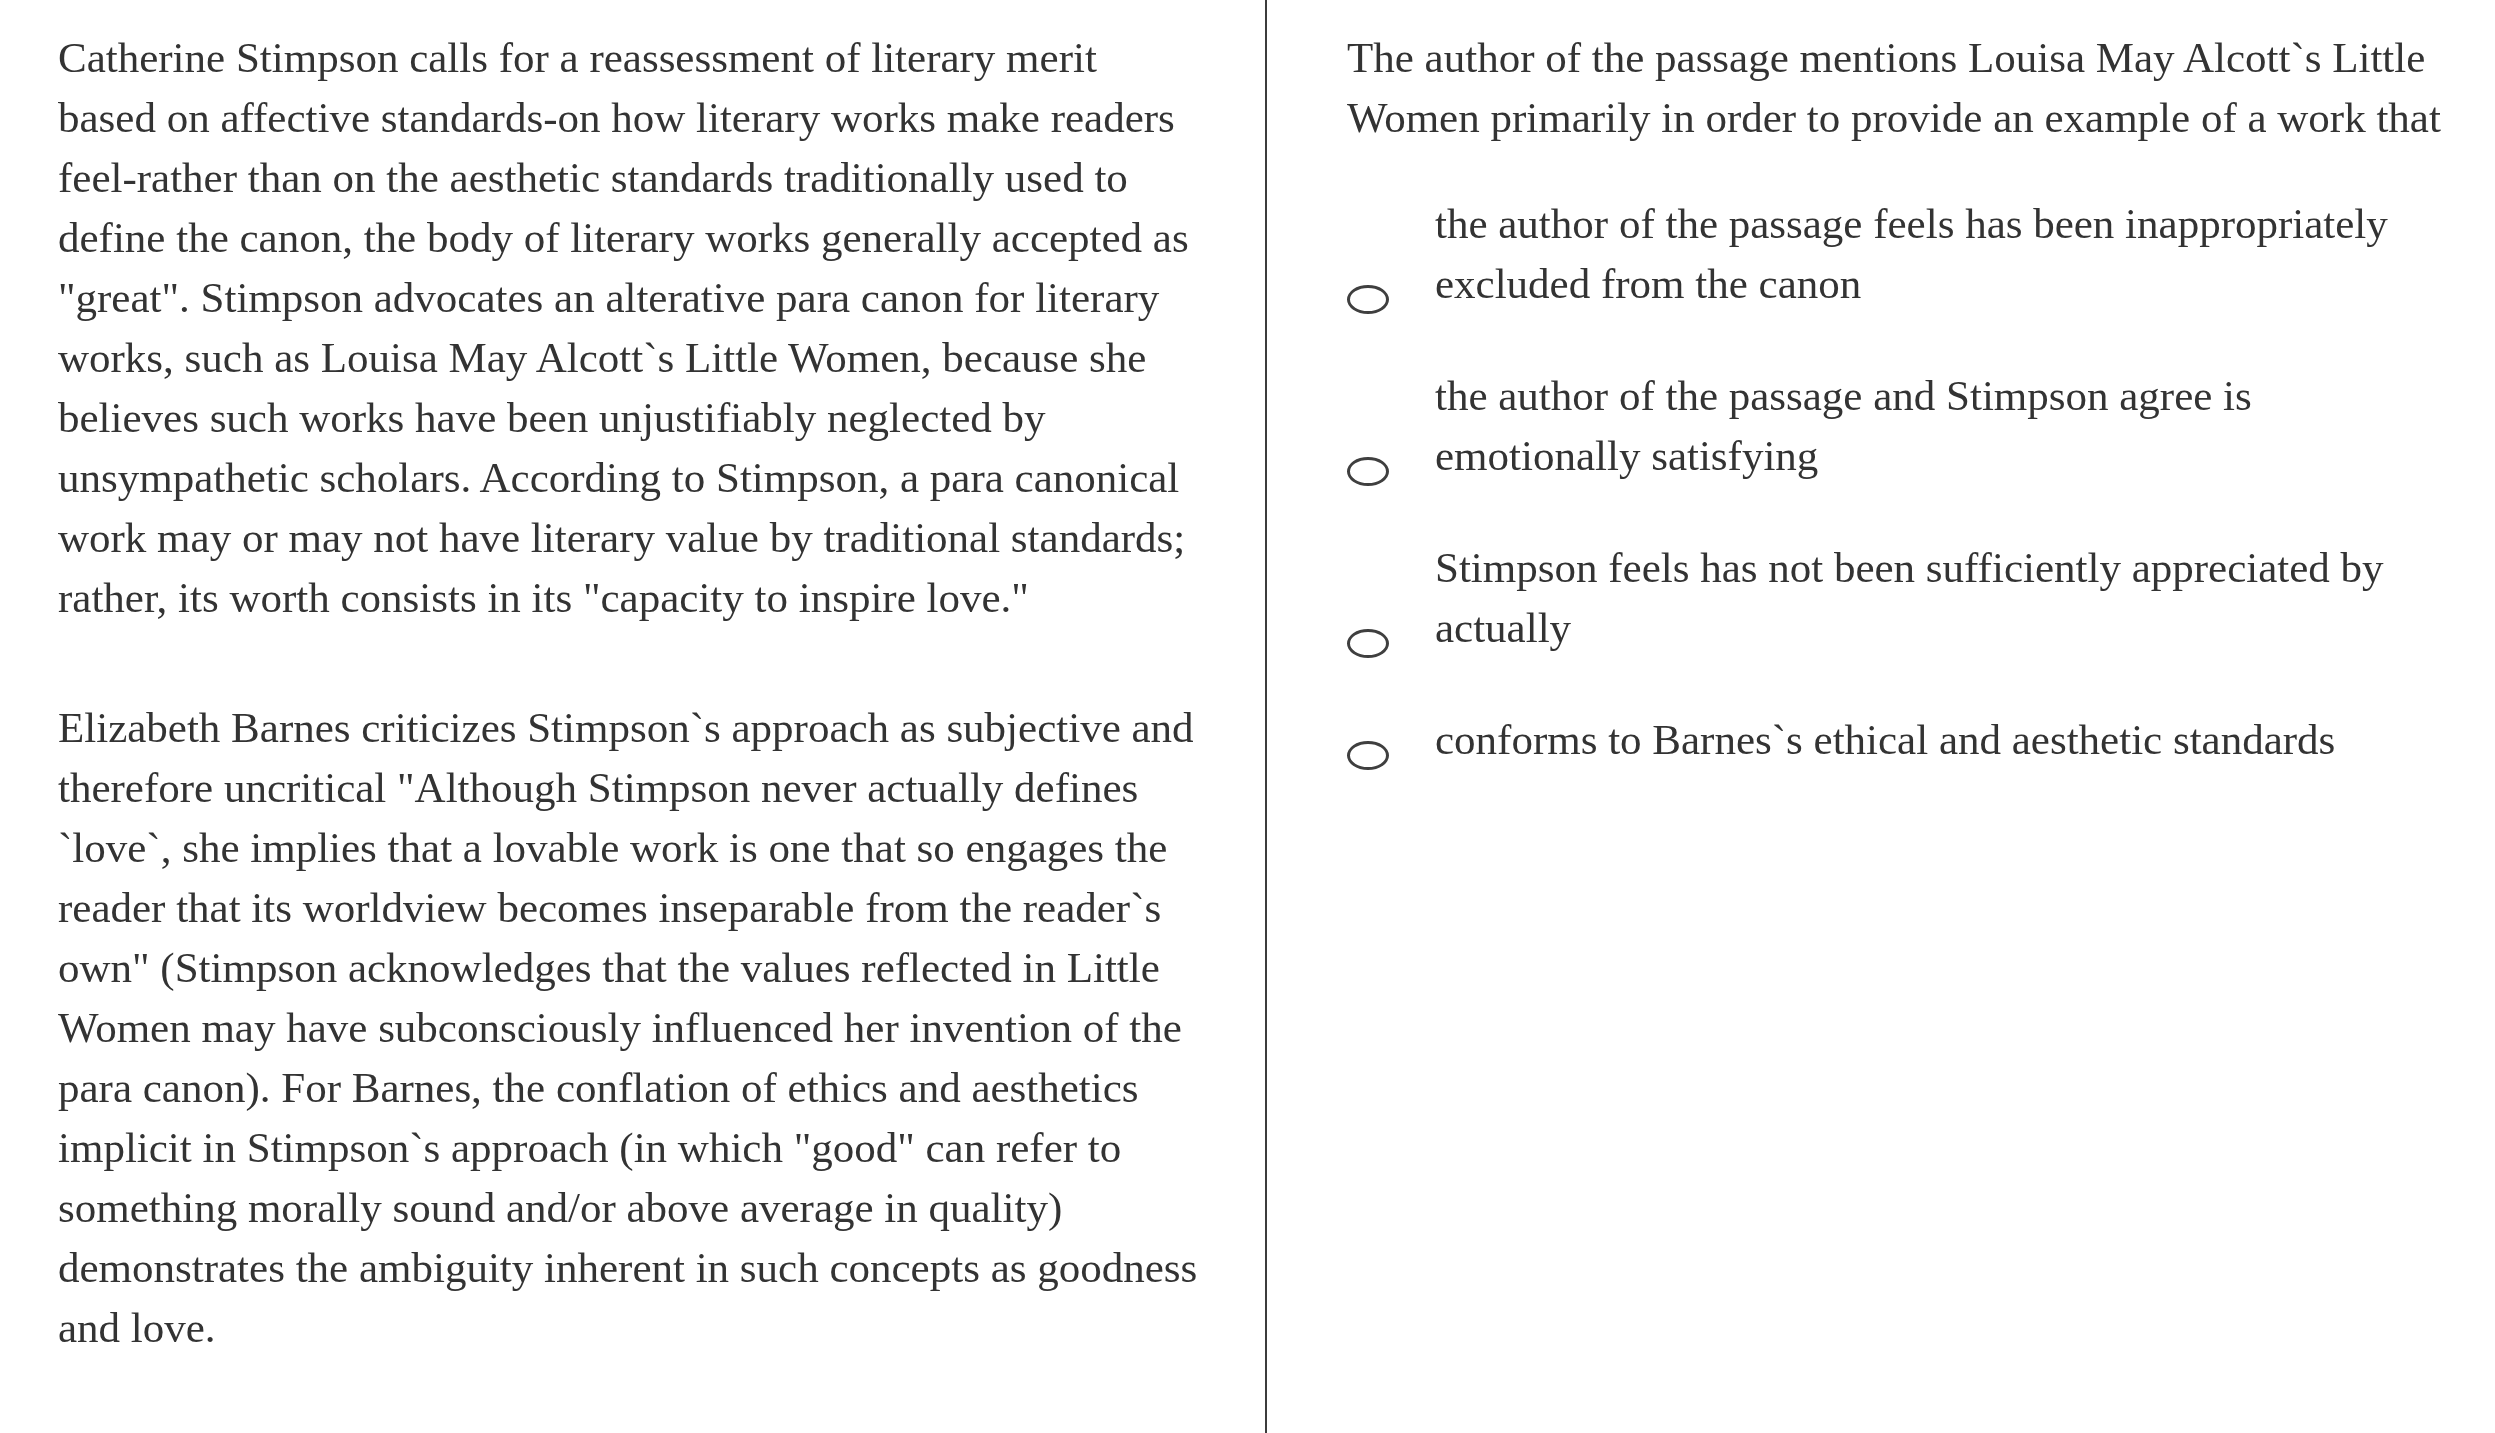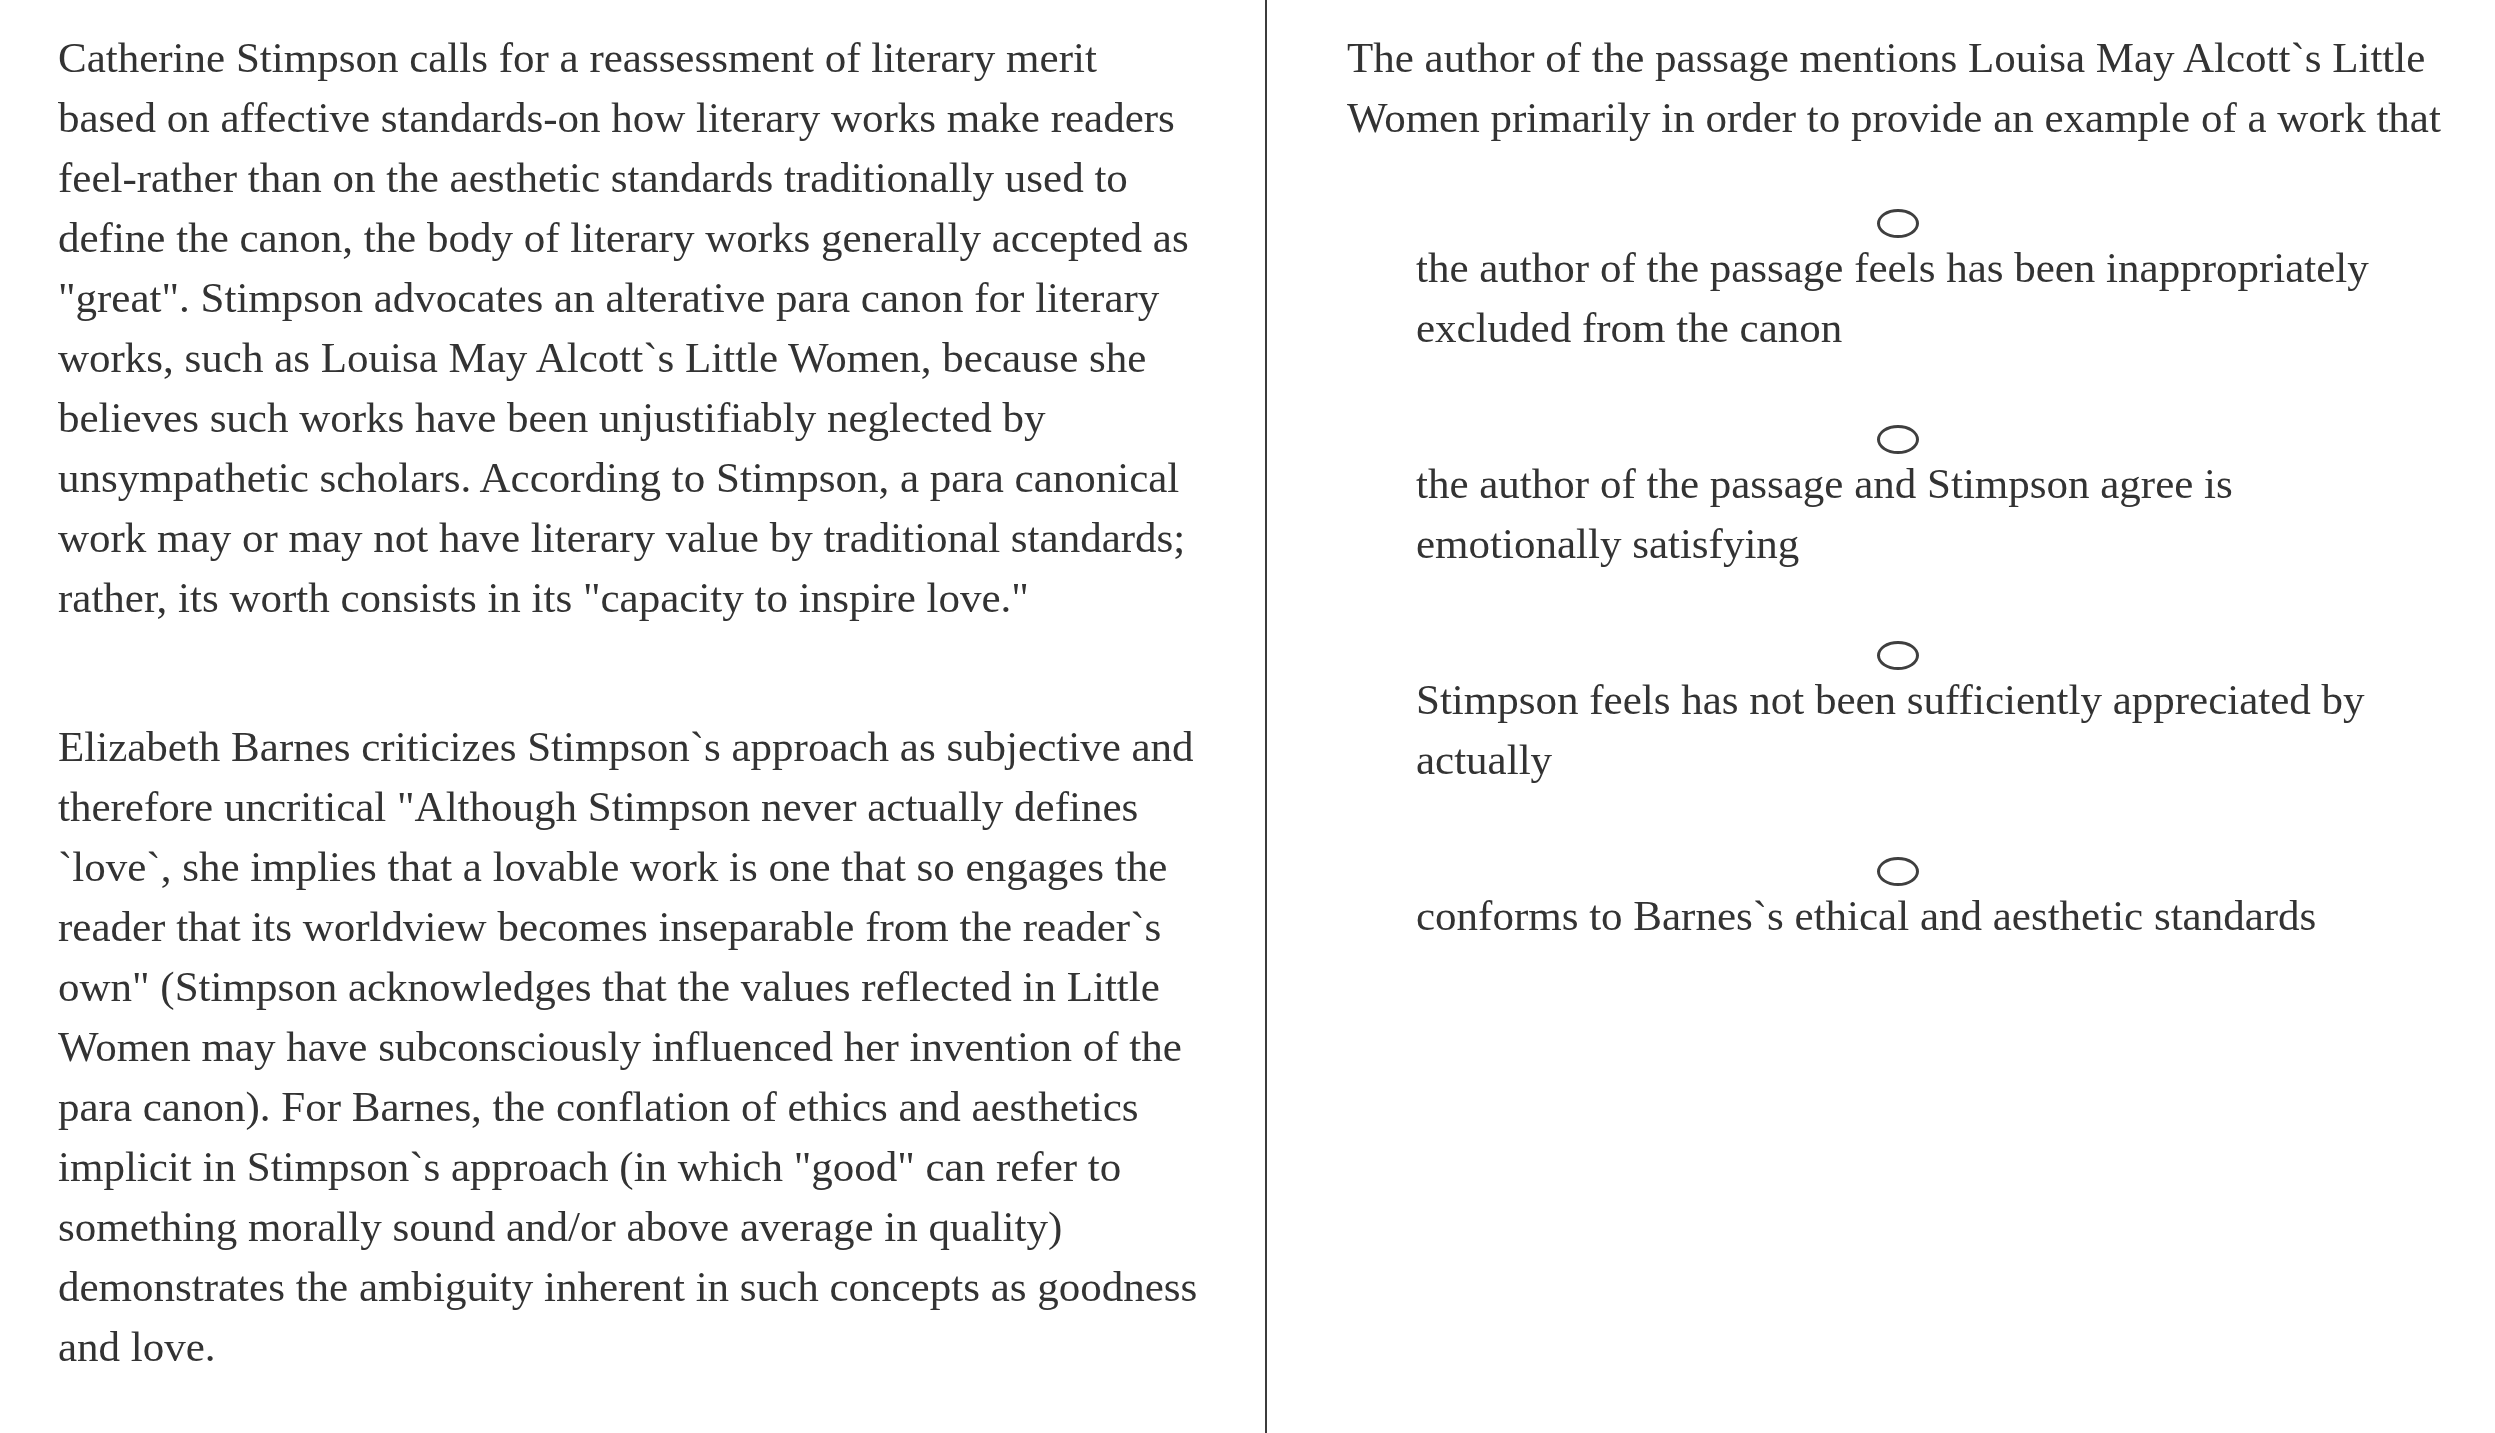--- a/index.html
+++ b/index.html
@@ -28,21 +28,21 @@
     padding: 28px 0 0 58px;
     box-sizing: border-box;
     border-radius: 22px;
   }
   .passage-panel p {
     margin: 0;
     width: 1170px;
     white-space: pre-line;
   }
   .passage-panel p + p {
-    margin-top: 89px;
+    margin-top: 70px;
   }
 
   
   .panel-divider {
     position: absolute;
     left: 1265px;
     top: 0;
     width: 2px;
     height: 100%;
     background: #3c3c3c;
@@ -58,24 +58,23 @@
     padding: 28px 0 0 80px;
     box-sizing: border-box;
   }
   .question-prompt {
     width: 1130px;
     white-space: pre-line;
     margin: 0 0 46px 0;
   }
   .answer-option {
     display: flex;
-    align-items: center;
+    align-items: flex-end;
     margin: 0 0 52px 0;
     cursor: pointer;
-    flex-direction: column;
   }
   .radio {
     flex: 0 0 auto;
     width: 42px;
     height: 29px;
     margin: 15px 46px 0 0;
     border: 3px solid #3f3f3f;
     border-radius: 50%;
     background: #ffffff;
     box-sizing: border-box;

